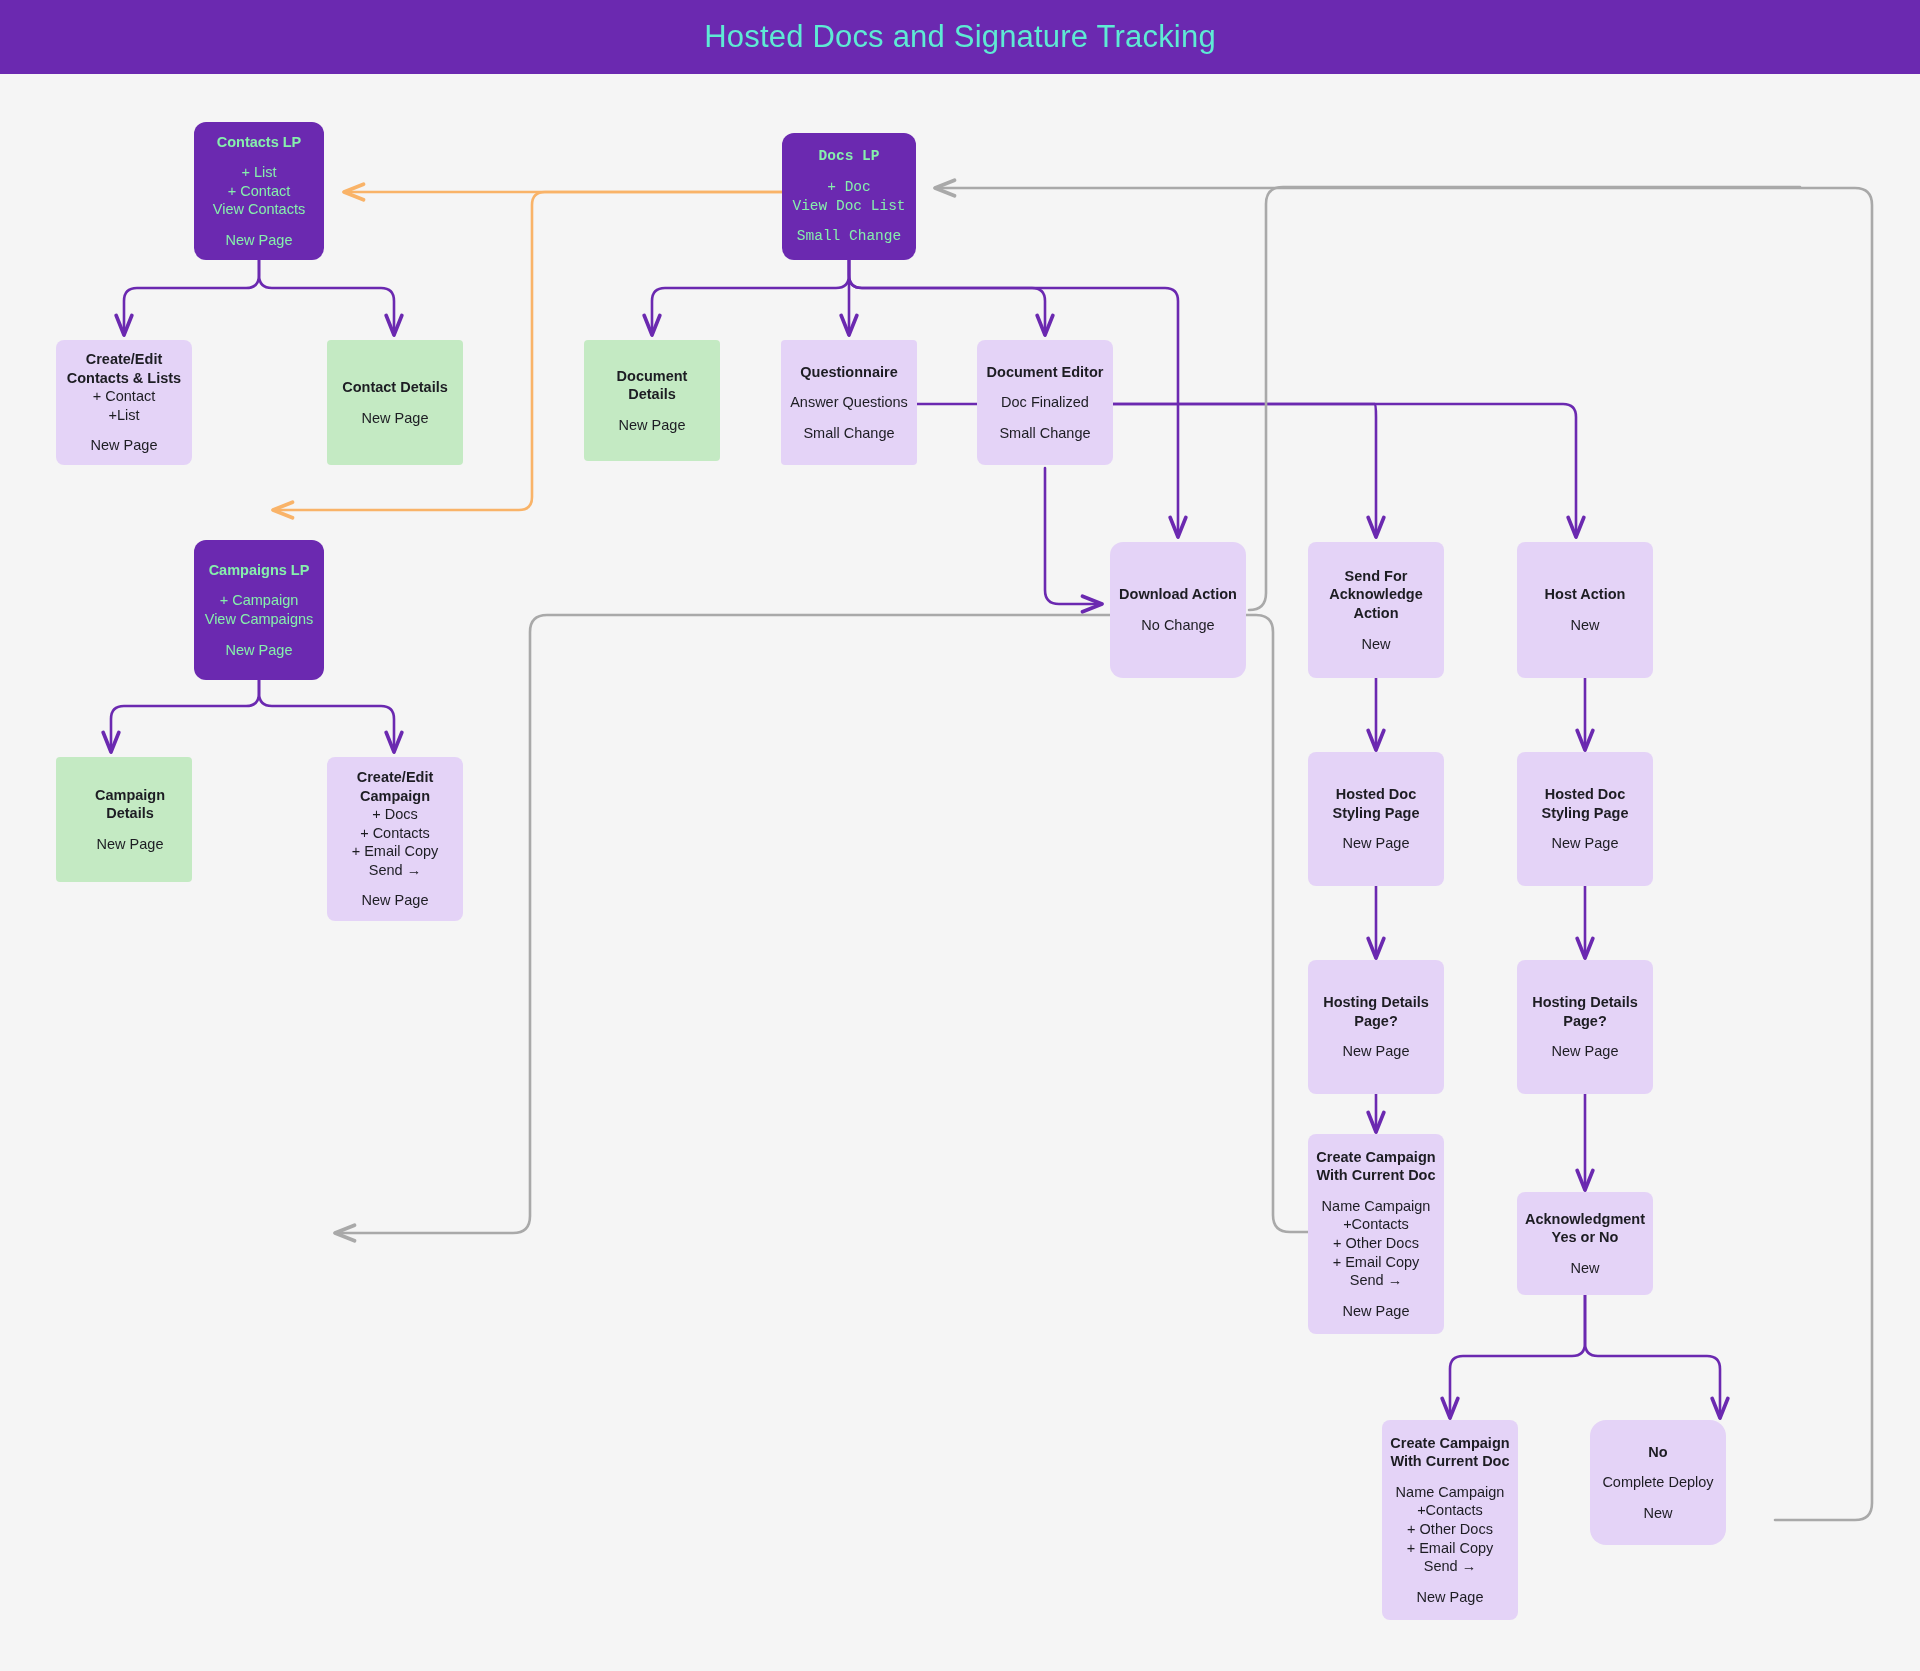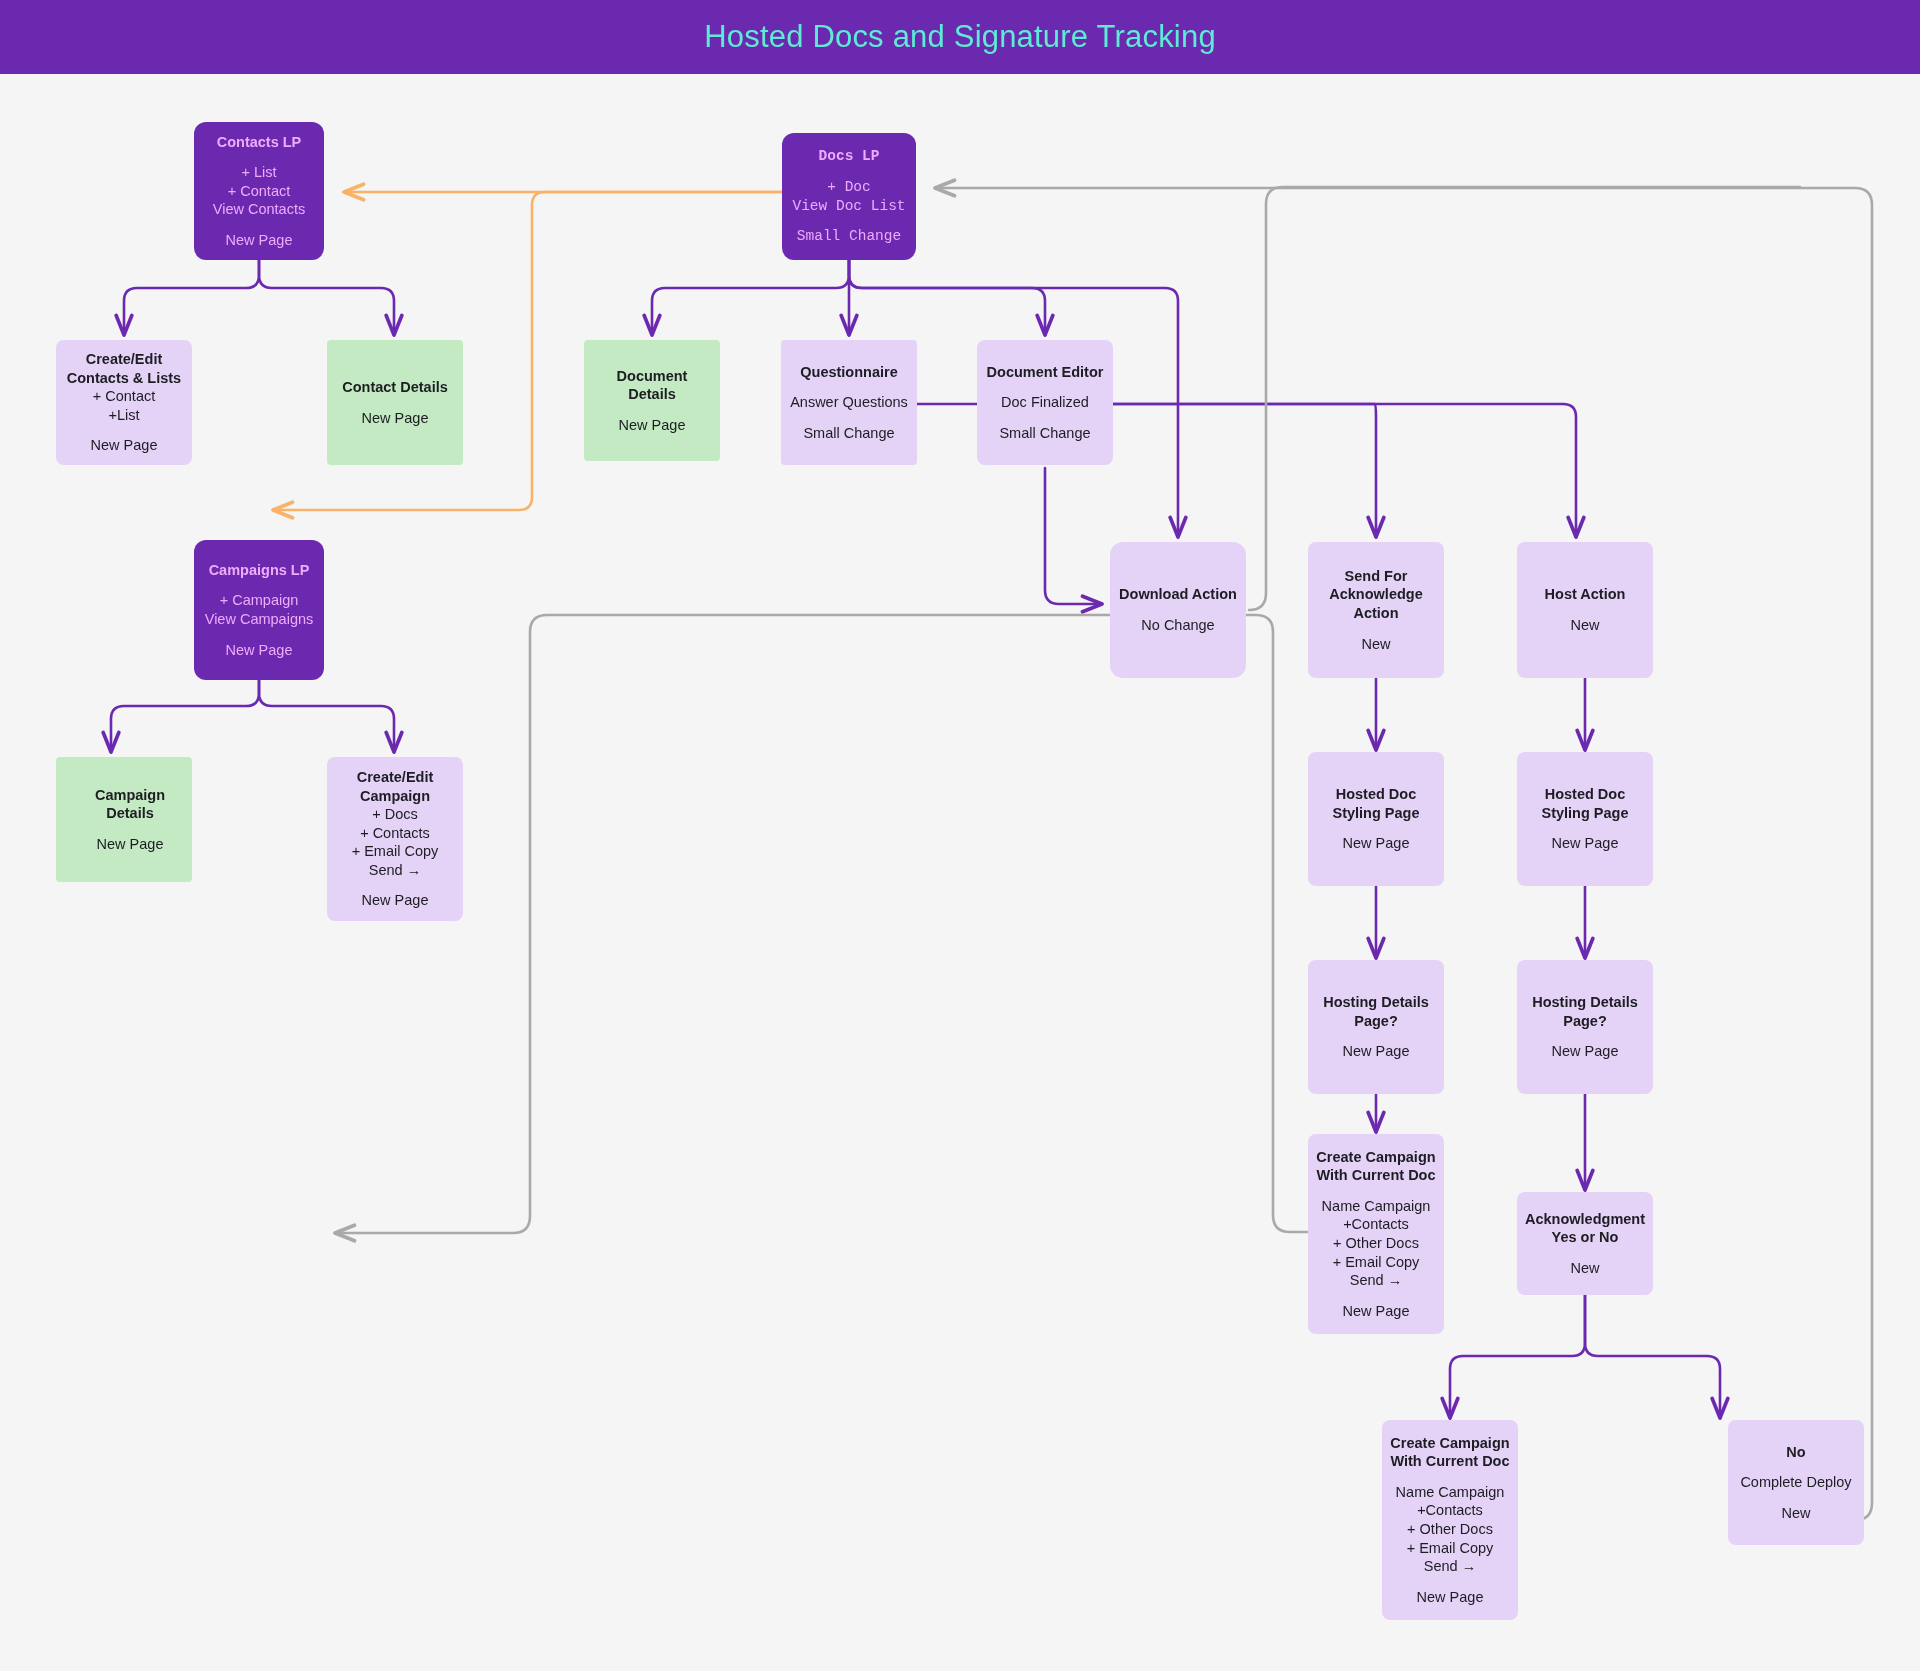--- a/index.html
+++ b/index.html
@@ -60,21 +60,21 @@
   }
   .node .line {
     font-size: 14.5px;
     font-weight: 400;
   }
   .node .gap {
     height: 12px;
   }
   .node.primary {
     background: #6b29b0;
-    color: #f0abfc;
+    color: #86efac;
     border-radius: 12px;
   }
   .node.lilac {
     background: #e4d3f7;
     color: #1d1d23;
   }
   .node.green {
     background: #c4eac3;
     color: #1d1d23;
   }
@@ -319,21 +319,21 @@
     <div class="gap"></div>
     <div class="line">Name Campaign</div>
     <div class="line">+Contacts</div>
     <div class="line">+ Other Docs</div>
     <div class="line">+ Email Copy</div>
     <div class="line">Send →</div>
     <div class="gap"></div>
     <div class="line">New Page</div>
   </div>
 
-  <div class="node lilac" style="left:1728px; top:1420px; width:136px; height:125px; border-radius:8px;">
+  <div class="node lilac" style="left:1590px; top:1420px; width:136px; height:125px; border-radius:16px;">
     <div class="title">No</div>
     <div class="gap"></div>
     <div class="line">Complete Deploy</div>
     <div class="gap"></div>
     <div class="line">New</div>
   </div>
 
 </div>
 
 </body></html>

